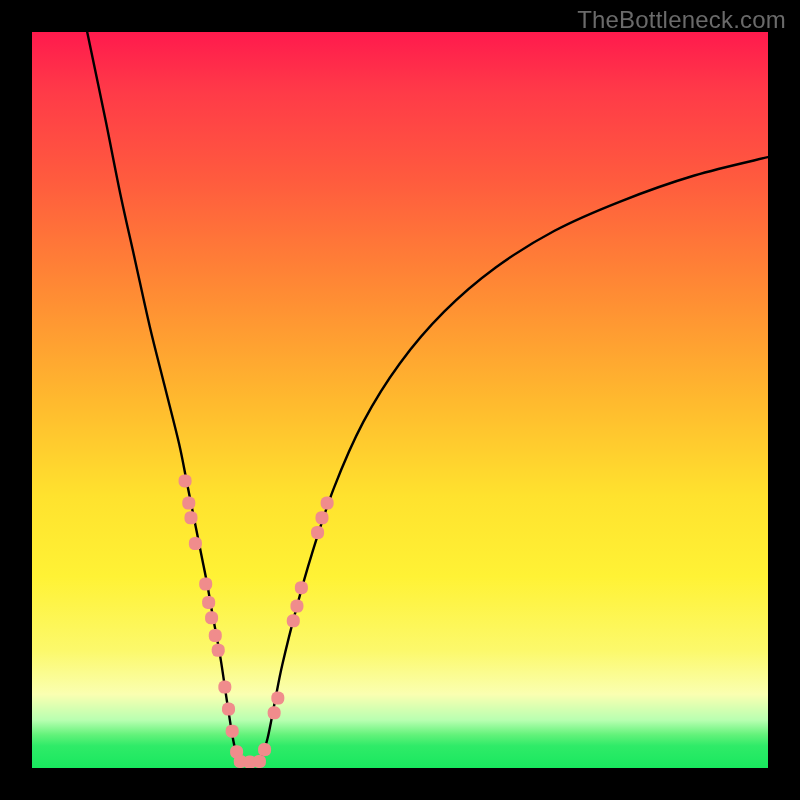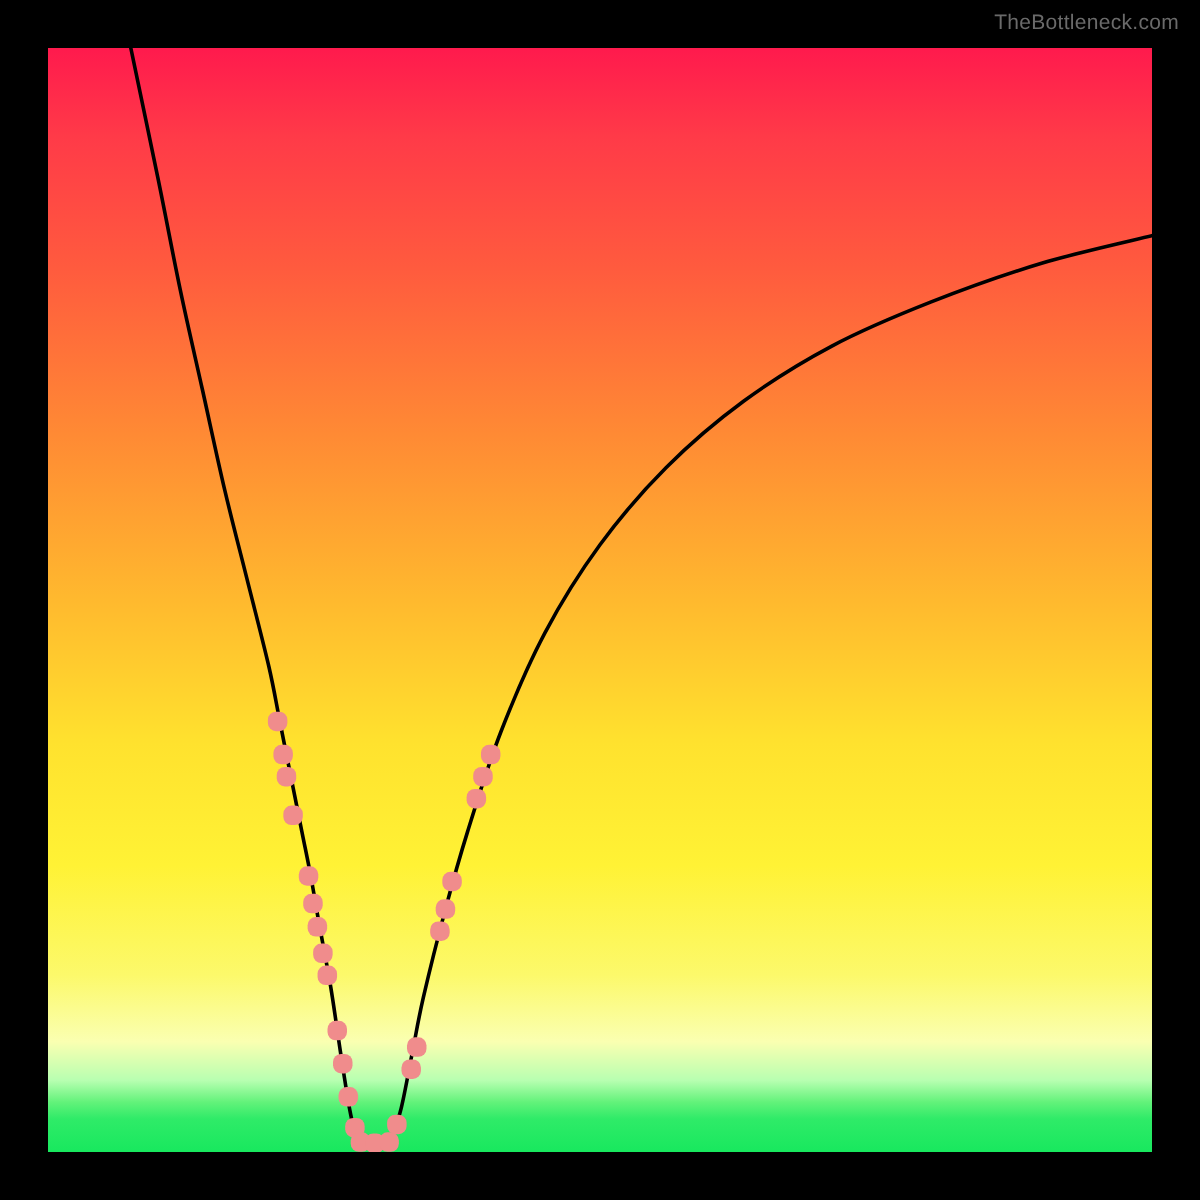--- a/index.html
+++ b/index.html
@@ -43,21 +43,21 @@
       #62f27a 95.5%,
       #2feb68 97%,
       #18e85e 100%
     );
   }
   .watermark {
     position: absolute;
     top: 6px;
     right: 14px;
     color: #6a6a6a;
-    font-size: 14px;
+    font-size: 24px;
     font-weight: 500;
     letter-spacing: 0.2px;
     user-select: none;
   }
   svg.curve {
     position: absolute;
     inset: 0;
   }
 </style>
 </head>

